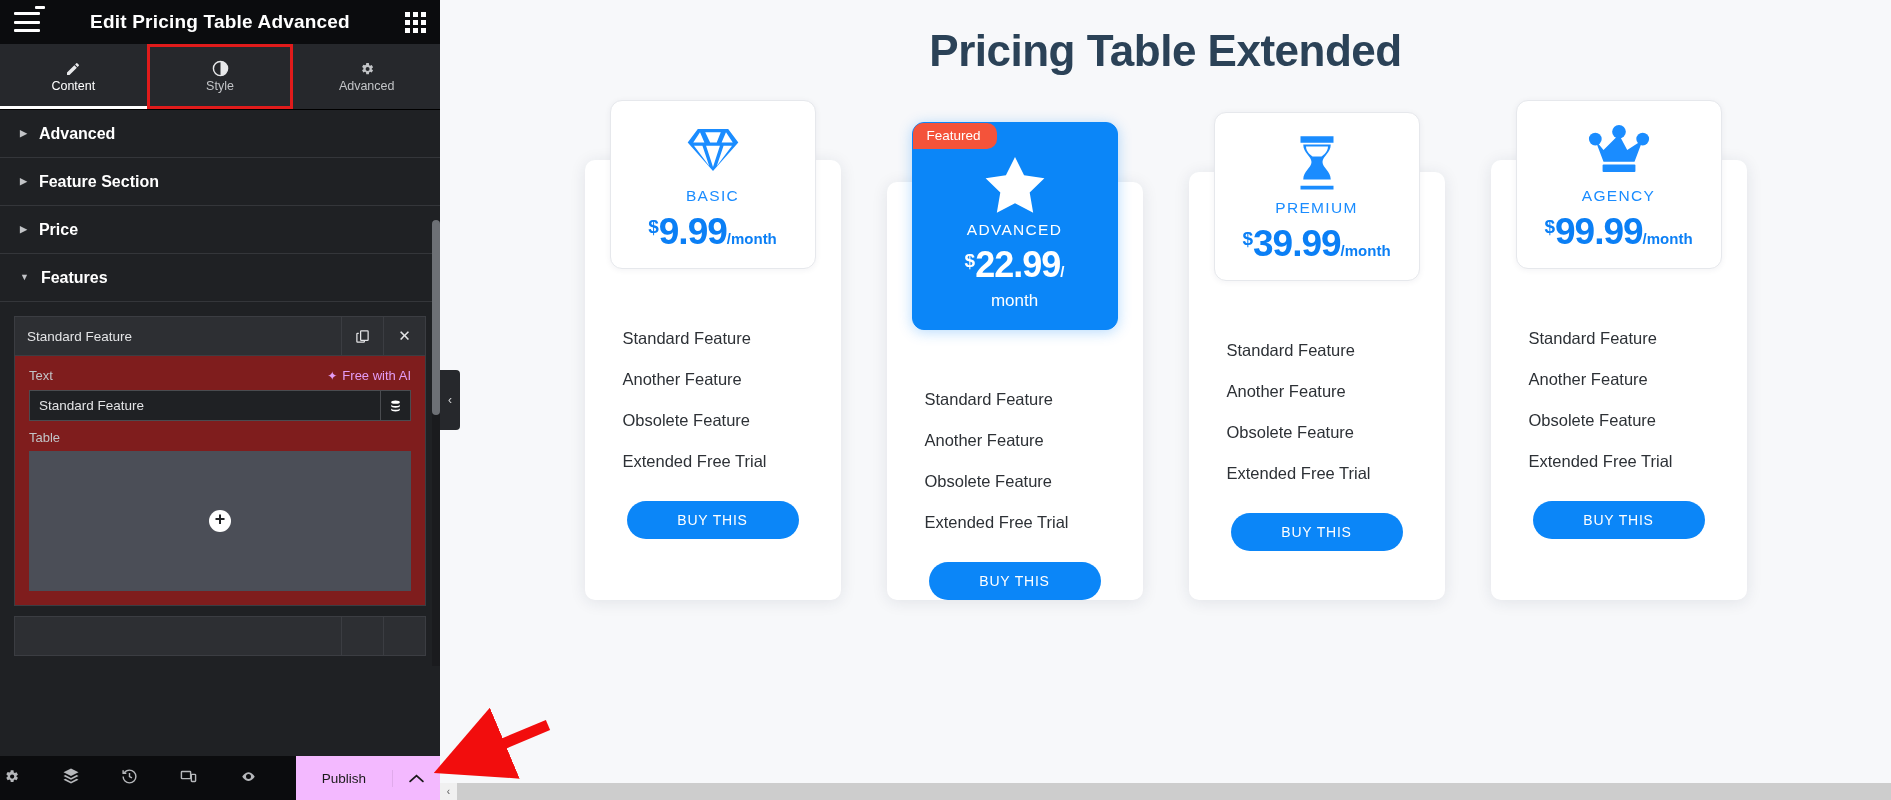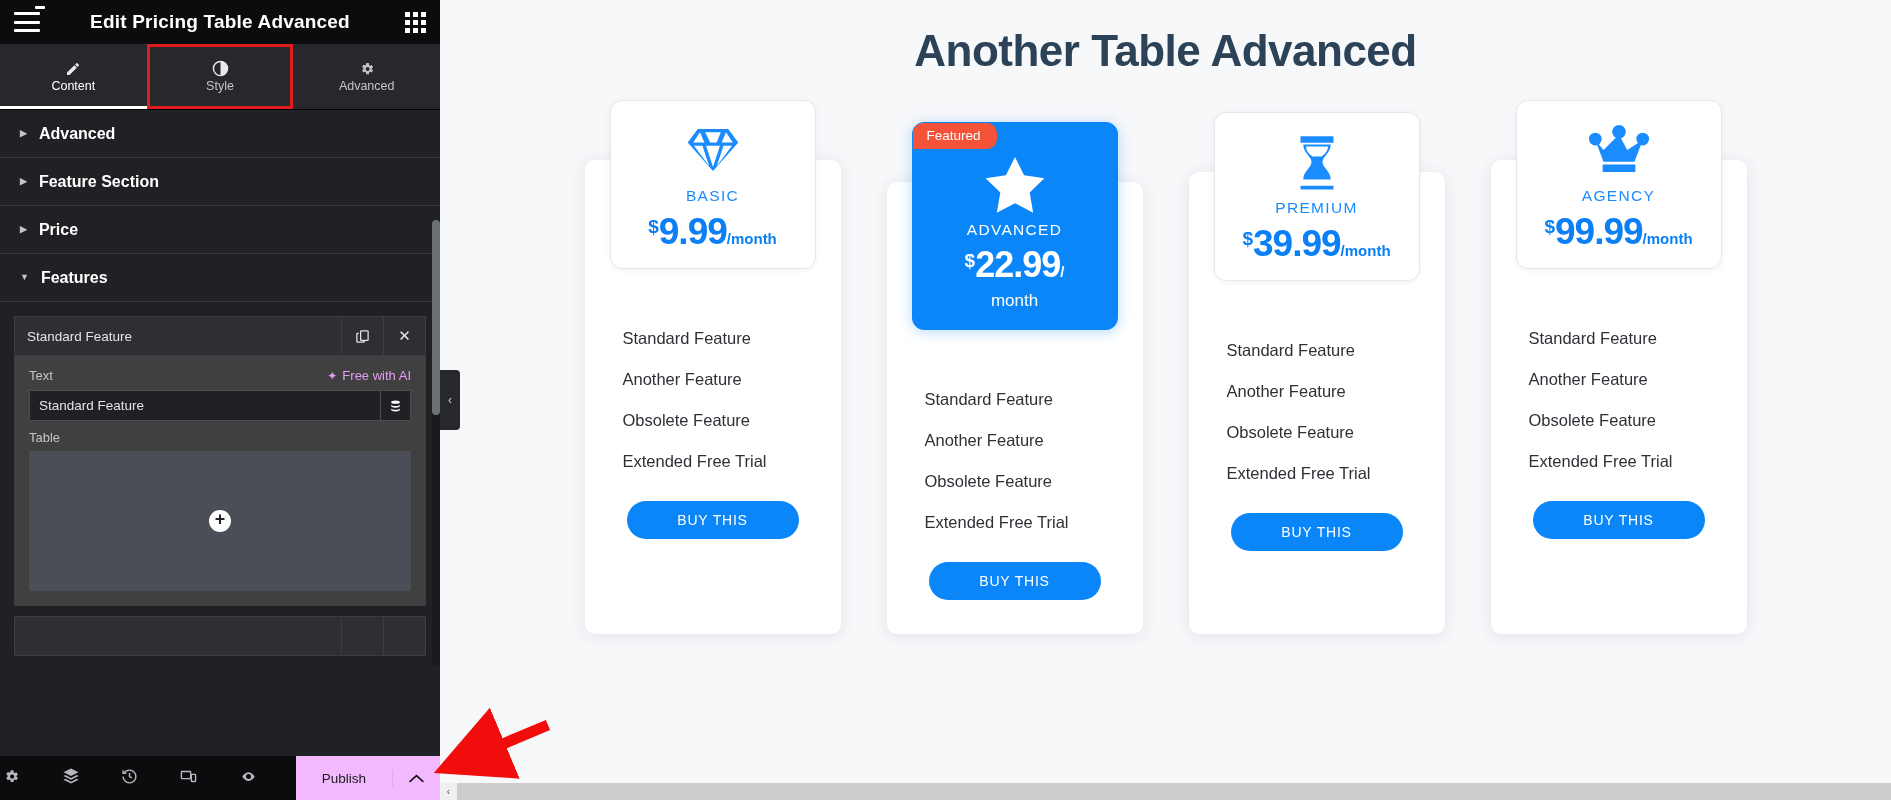--- a/index.html
+++ b/index.html
@@ -61,21 +61,21 @@
   .feat-body { padding: 14px 14px 0 14px; }
   .repeater-row {
     display: flex; align-items: stretch; height: 40px;
     background: #2d2f33; border: 1px solid #3b3d42;
   }
   .repeater-row .rr-label { flex: 1; display: flex; align-items: center;
     padding-left: 12px; color: #e3e4e6; font-size: 13.5px; }
   .rr-btn { width: 42px; display: flex; align-items: center; justify-content: center;
     border-left: 1px solid #3b3d42; color: #e3e4e6; font-size: 15px; cursor: pointer; }
 
-  .field-block { padding: 12px 14px 0 14px; background: #404040;
+  .field-block { padding: 12px 14px 0 14px; background: #7f1d1d;
     border-left: 1px solid #3b3d42; border-right: 1px solid #3b3d42;
     border-bottom: 1px solid #3b3d42; }
   .field-row { display: flex; align-items: center; justify-content: space-between;
     margin-bottom: 7px; }
   .field-label { color: #c2c4c7; font-size: 13px; }
   .ai-link { color: #e39df5; font-size: 13px; display: flex; align-items: center;
     gap: 5px; cursor: pointer; }
   .ai-spark { font-size: 12px; }
   .text-input { display: flex; height: 31px; border: 1px solid #4a4c50; background: #1f2124; }
   .text-input input { flex: 1; background: transparent; border: 0; outline: none;
@@ -117,21 +117,21 @@
     height: 60px; background: #26282c; color: #d5d6d8; font-size: 12px;
     display: flex; align-items: center; justify-content: center;
     border-radius: 0 4px 4px 0; cursor: pointer; z-index: 40; }
 
   .page-title { text-align: center; font-size: 44px; font-weight: bold;
     color: #2b4257; padding-top: 26px; letter-spacing: -.5px; }
 
   .cards { position: relative; display: flex; justify-content: center;
     gap: 46px; margin-top: 28px; }
   .card { position: relative; width: 256px; background: #fff;
-    border-radius: 10px; padding-bottom: 34px;
+    border-radius: 10px; 
     box-shadow: 0 2px 16px rgba(28,40,64,.10); display: flex;
     flex-direction: column; align-items: center; }
 
   .cardhead { width: 206px; margin: -60px 0 0 0; background: #fff;
     border: 1px solid #e6e8ec; border-radius: 12px; padding: 20px 10px 18px;
     text-align: center; box-shadow: 0 1px 6px rgba(28,40,64,.06); }
   .cardhead.featured { background: #0b86f8; border-color: #0b86f8;
     box-shadow: 0 2px 14px rgba(11,134,248,.30); position: relative;
     padding-top: 32px; }
   .ribbon { position: absolute; left: 0; top: 0; background: #f4533a; color: #fff;
@@ -334,21 +334,21 @@
               <polyline points="3 11 12 3 21 11"></polyline>
             </svg>
         </div>
       </div>
     </div>
   </div>
 
   <div class="canvas">
     <div class="canvas-inner">
 
-      <div class="page-title">Another Table Advanced</div>
+      <div class="page-title">Pricing Table Extended</div>
 
       <div class="cards">
 
         <div class="card" style="margin-top:56px;">
           <div class="cardhead">
             <div class="cardicon">
               <svg width="54" height="50" viewBox="0 0 64 58" fill="#1a8cff">
                   <path d="M14 4h36l12 16-30 34L2 20 14 4zm2.6 4l-8 12h13.2L16.6 8zm6.2 0l5.8 12h7.8L41.2 8H22.8zm24.6 0l-5.2 12h13.2l-8-12zM9.5 24l18 24-8-24h-10zm14.3 0l8.2 25 8.2-25H23.8zm20.7 0l-8 24 18-24h-10z"></path>
                 </svg>
             </div>

